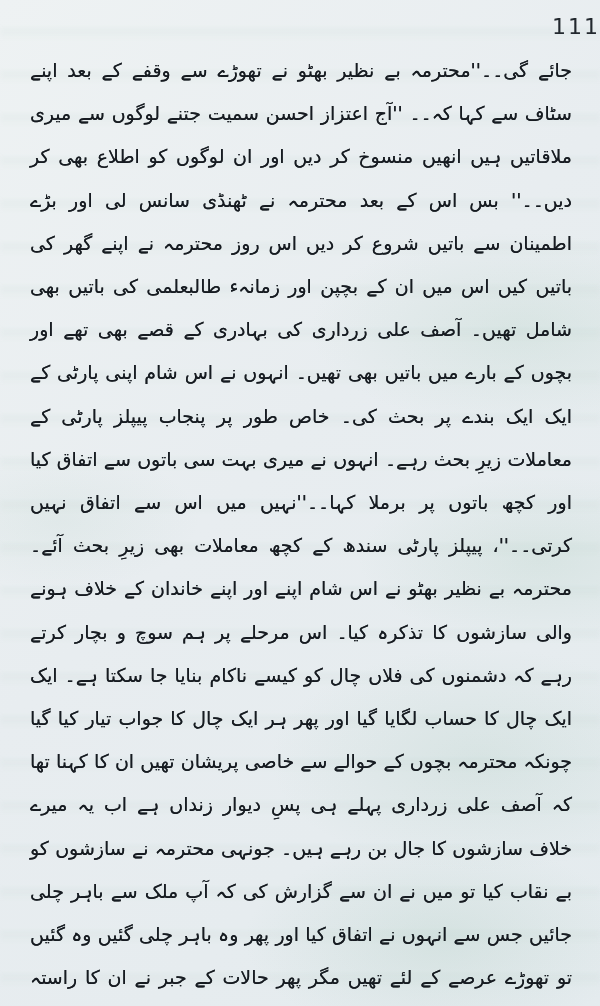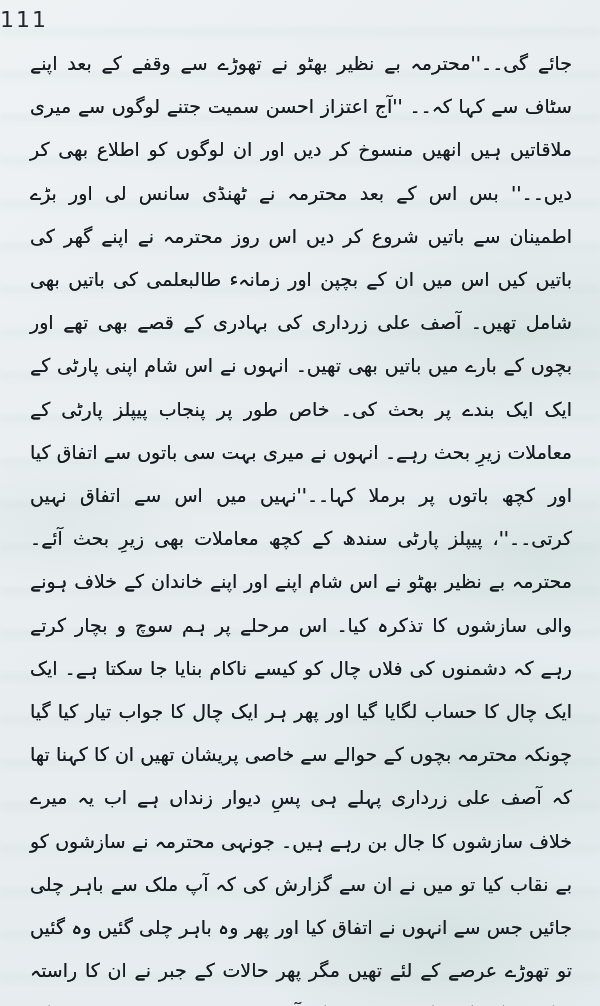--- a/index.html
+++ b/index.html
@@ -29,22 +29,22 @@
     inset: 0;
     pointer-events: none;
     background:
       repeating-linear-gradient(180deg,
         transparent 0px, transparent 26px,
         rgba(140, 180, 160, 0.06) 30px, transparent 40px, transparent 43px);
     filter: blur(2px);
   }
   .page-number {
     position: relative;
-    text-align: left;
-    padding-top: 7px;
+    text-align: right;
+    padding-top: 14px;
     font-size: 22px;
     letter-spacing: 2px;
     color: #22282e;
     direction: ltr;
   }
   .text-column {
     position: relative;
     direction: rtl;
     unicode-bidi: embed;
     padding: 10px 28px 0 30px;

